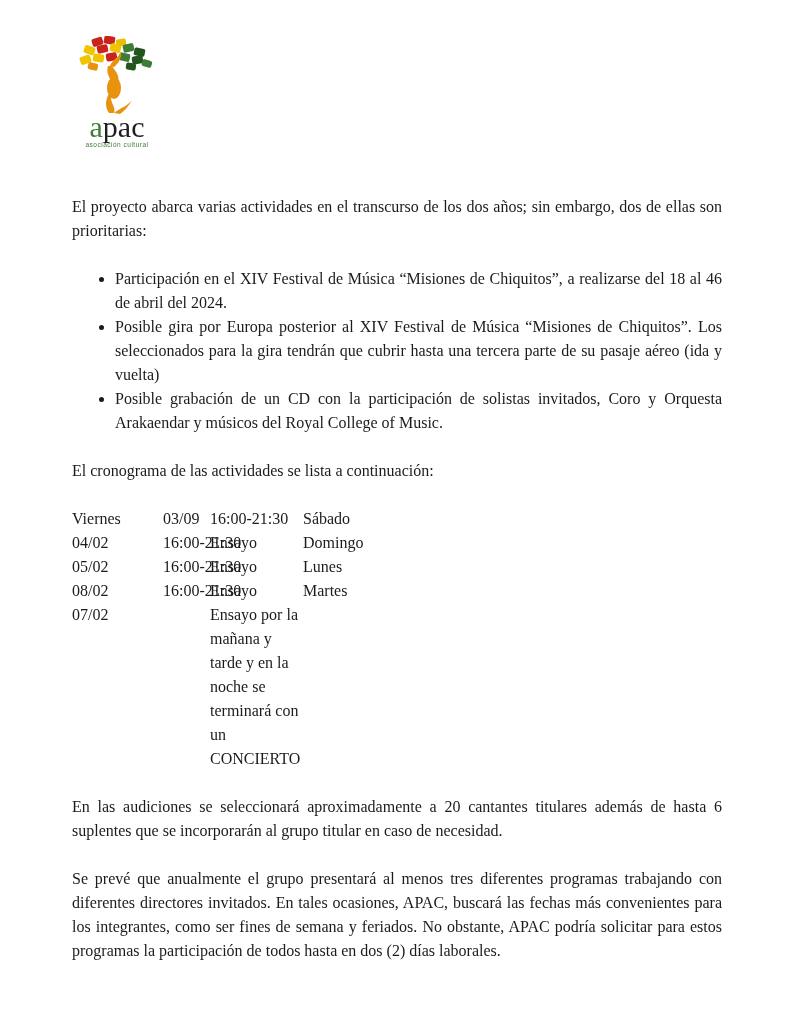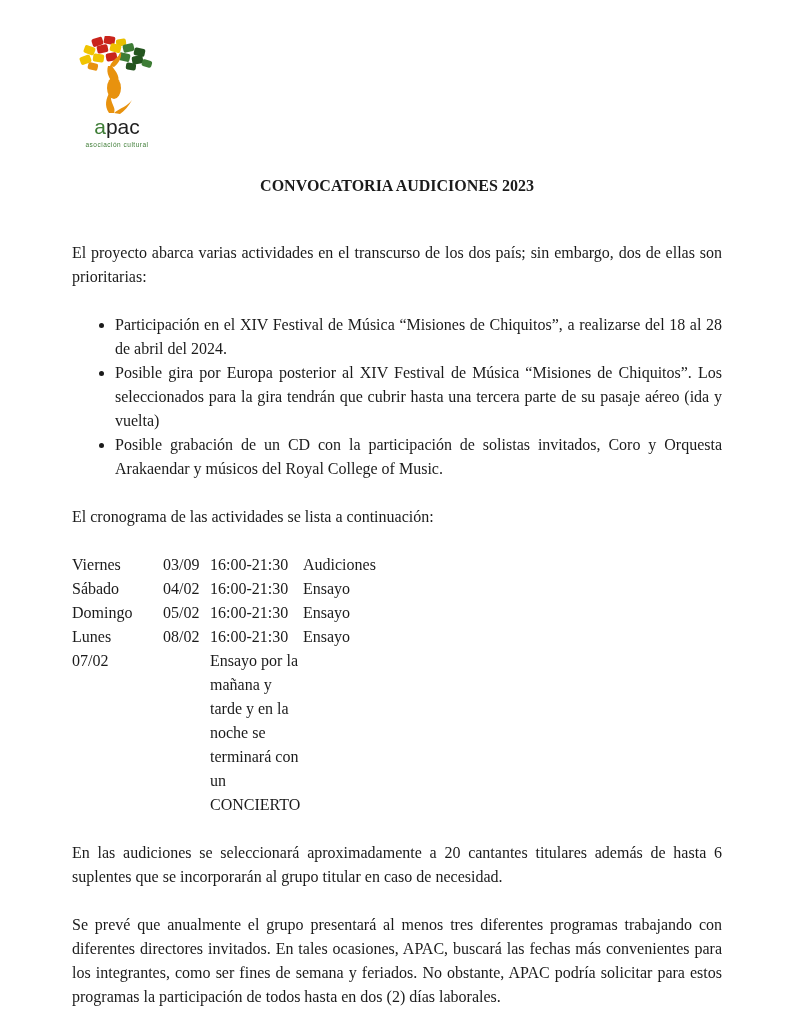--- a/index.html
+++ b/index.html
@@ -18,22 +18,22 @@
     padding: 36px 69px 0 72px;
   }
   
   .logo {
     width: 90px;
     display: inline-block;
     text-align: center;
   }
   .logo svg { display: block; margin: 0 auto; }
   .brand {
-    font-family: Liberation Sans, sans-serif;
-    font-size: 21px;
+    font-family: Liberation Serif, serif;
+    font-size: 30px;
     line-height: 26px;
     letter-spacing: 0px;
     font-weight: 400;
   }
   .brand .g { color: #3e7d36; }
   .brand .k { color: #1f1f1f; }
   .tagline {
     font-family: "Liberation Sans", sans-serif;
     font-size: 6.5px;
     color: #3e7d36;
@@ -112,56 +112,55 @@
         <path d="M40 77 C46 72 54 70 58 64 C55 70 50 75 46 78 Z" fill="#e8920e"></path>
         <ellipse cx="40" cy="52" rx="7" ry="11" fill="#e8920e"></ellipse>
         <path d="M36 30 C38 24 44 22 47 16 C48 22 44 28 40 31 Z" fill="#e8920e"></path>
       </svg>
       <div class="brand"><span class="g">a</span><span class="k">pac</span></div>
       <div class="tagline">asociación cultural</div>
     </div>
 
     
     <div class="doc-title">
-      <div>CONVOCATORIA AUDICIONES 2023</div>
     </div>
 
     
     <div class="body-text">
-      <p class="para">El proyecto abarca varias actividades en el transcurso de los dos país; sin embargo, dos de ellas son prioritarias:</p>
+      <p class="para">El proyecto abarca varias actividades en el transcurso de los dos años; sin embargo, dos de ellas son prioritarias:</p>
 
       <ul class="bullets">
-        <li>Participación en el XIV Festival de Música “Misiones de Chiquitos”, a realizarse del 18 al 28 de abril del 2024.</li>
+        <li>Participación en el XIV Festival de Música “Misiones de Chiquitos”, a realizarse del 18 al 46 de abril del 2024.</li>
         <li>Posible gira por Europa posterior al XIV Festival de Música “Misiones de Chiquitos”. Los seleccionados para la gira tendrán que cubrir hasta una tercera parte de su pasaje aéreo (ida y vuelta)</li>
         <li>Posible grabación de un CD con la participación de solistas invitados, Coro y Orquesta Arakaendar y músicos del Royal College of Music.</li>
       </ul>
 
       <p class="para">El cronograma de las actividades se lista a continuación:</p>
 
       <div class="schedule">
         <div class="cell day">Viernes</div>
         <div class="cell date">03/09</div>
         <div class="cell time">16:00-21:30</div>
-        <div class="cell activity">Audiciones</div>
 
         <div class="cell day">Sábado</div>
         <div class="cell date">04/02</div>
         <div class="cell time">16:00-21:30</div>
         <div class="cell activity">Ensayo</div>
 
         <div class="cell day">Domingo</div>
         <div class="cell date">05/02</div>
         <div class="cell time">16:00-21:30</div>
         <div class="cell activity">Ensayo</div>
 
         <div class="cell day">Lunes</div>
         <div class="cell date">08/02</div>
         <div class="cell time">16:00-21:30</div>
         <div class="cell activity">Ensayo</div>
 
+        <div class="cell day">Martes</div>
         <div class="cell date">07/02</div>
         <div class="cell time"></div>
         <div class="cell activity">Ensayo por la mañana y tarde y en la noche se terminará con un CONCIERTO</div>
       </div>
 
       <p class="para">En las audiciones se seleccionará aproximadamente a 20 cantantes titulares además de hasta 6 suplentes que se incorporarán al grupo titular en caso de necesidad.</p>
       <p class="para">Se prevé que anualmente el grupo presentará al menos tres diferentes programas trabajando con diferentes directores invitados. En tales ocasiones, APAC, buscará las fechas más convenientes para los integrantes, como ser fines de semana y feriados. No obstante, APAC podría solicitar para estos programas la participación de todos hasta en dos (2) días laborales.</p>
     </div>
 
   </div>

